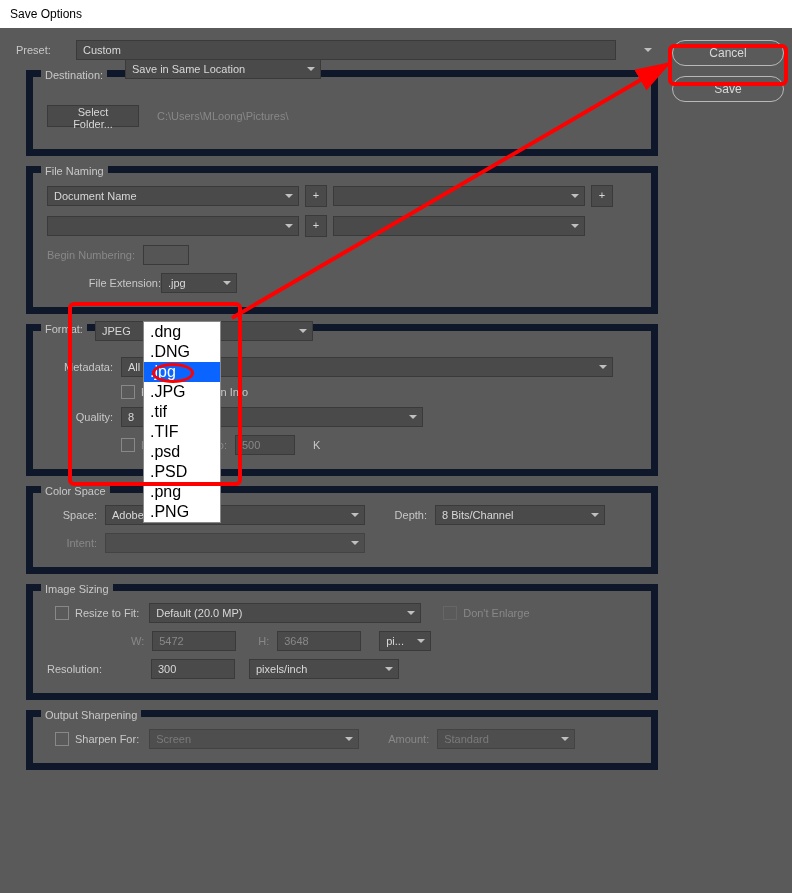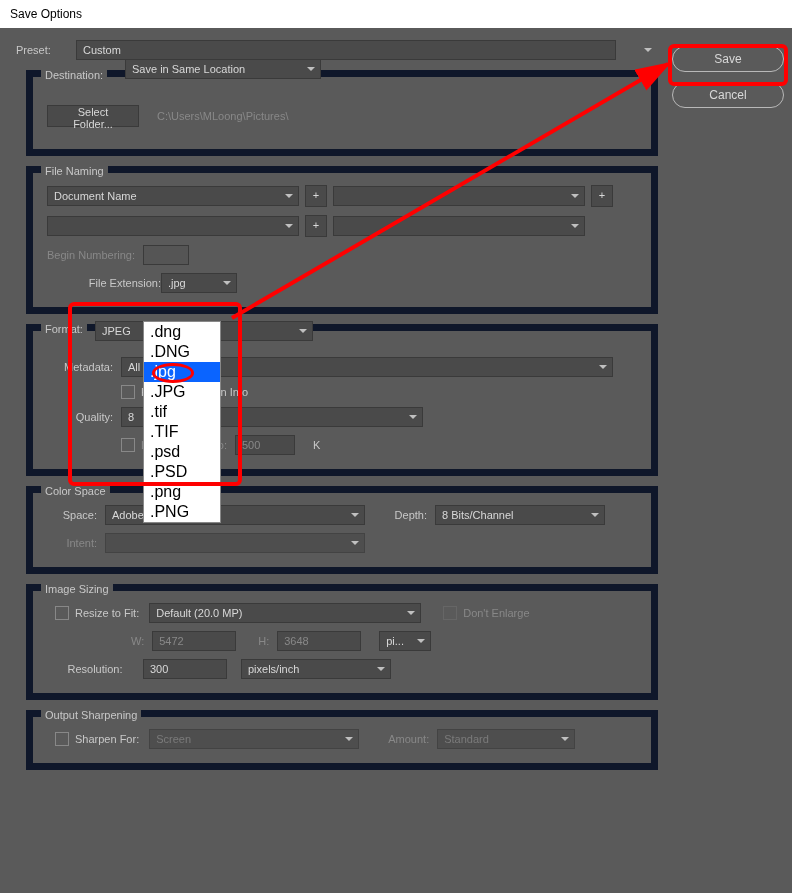--- a/index.html
+++ b/index.html
@@ -135,42 +135,42 @@
           <span class="lbl dim">Don't Enlarge</span>
         </div>
         <div class="row" style="padding-left:84px">
           <span class="lbl dim" style="margin-right:8px">W:</span>
           <input class="input" style="width: 84px; color: rgb(136, 136, 136);" disabled="" value="5472">
           <span class="lbl dim" style="margin:0 8px 0 22px">H:</span>
           <input class="input" style="width: 84px; color: rgb(136, 136, 136);" disabled="" value="3648">
           <span class="select-wrap" style="margin-left:18px"><select class="select" style="width:52px"><option>pi...</option></select></span>
         </div>
         <div class="row" style="margin-bottom:0">
-          <span class="lbl" style="width:96px;text-align:center;margin-right:0">Resolution:</span>
+          <span class="lbl" style="width:96px;text-align:left;margin-right:8px">Resolution:</span>
           <input class="input" style="width: 84px;" value="300">
           <span class="select-wrap" style="margin-left:14px"><select class="select" style="width:150px"><option>pixels/inch</option></select></span>
         </div>
       </div>
 
       <div class="fieldset">
         <span class="legend">Output Sharpening</span>
         <div class="row" style="margin-bottom:0">
           <span class="chk" style="margin-left:8px"></span>
           <span class="lbl" style="margin-right:10px">Sharpen For:</span>
           <span class="select-wrap"><select class="select" style="width:210px;color:#888" disabled=""><option>Screen</option></select></span>
           <span class="lbl dim" style="width:70px;text-align:right;margin-right:8px">Amount:</span>
           <span class="select-wrap"><select class="select" style="width:138px;color:#888" disabled=""><option>Standard</option></select></span>
         </div>
       </div>
 
     </div>
 
     <div class="right">
+      <button class="pillbtn">Cancel</button>
       <button class="pillbtn" style="margin-top:6px">Save</button>
-      <button class="pillbtn">Cancel</button>
     </div>
   </div>
 
   <div class="red-box" style="left:68px;top:302px;width:166px;height:176px;border-radius:6px"></div>
   <div class="red-box" style="left:668px;top:44px;width:112px;height:34px;border-radius:6px"></div>
   <div class="red-ellipse" style="left:152px;top:363px;width:36px;height:14px"></div>
   <svg class="arrow-svg" style="left:0;top:0" width="792" height="893">
     <defs>
         <marker id="ah" markerWidth="10" markerHeight="10" refX="8" refY="3" orient="auto">
           <path d="M0,0 L0,6 L9,3 z" fill="#ff0000"></path>

